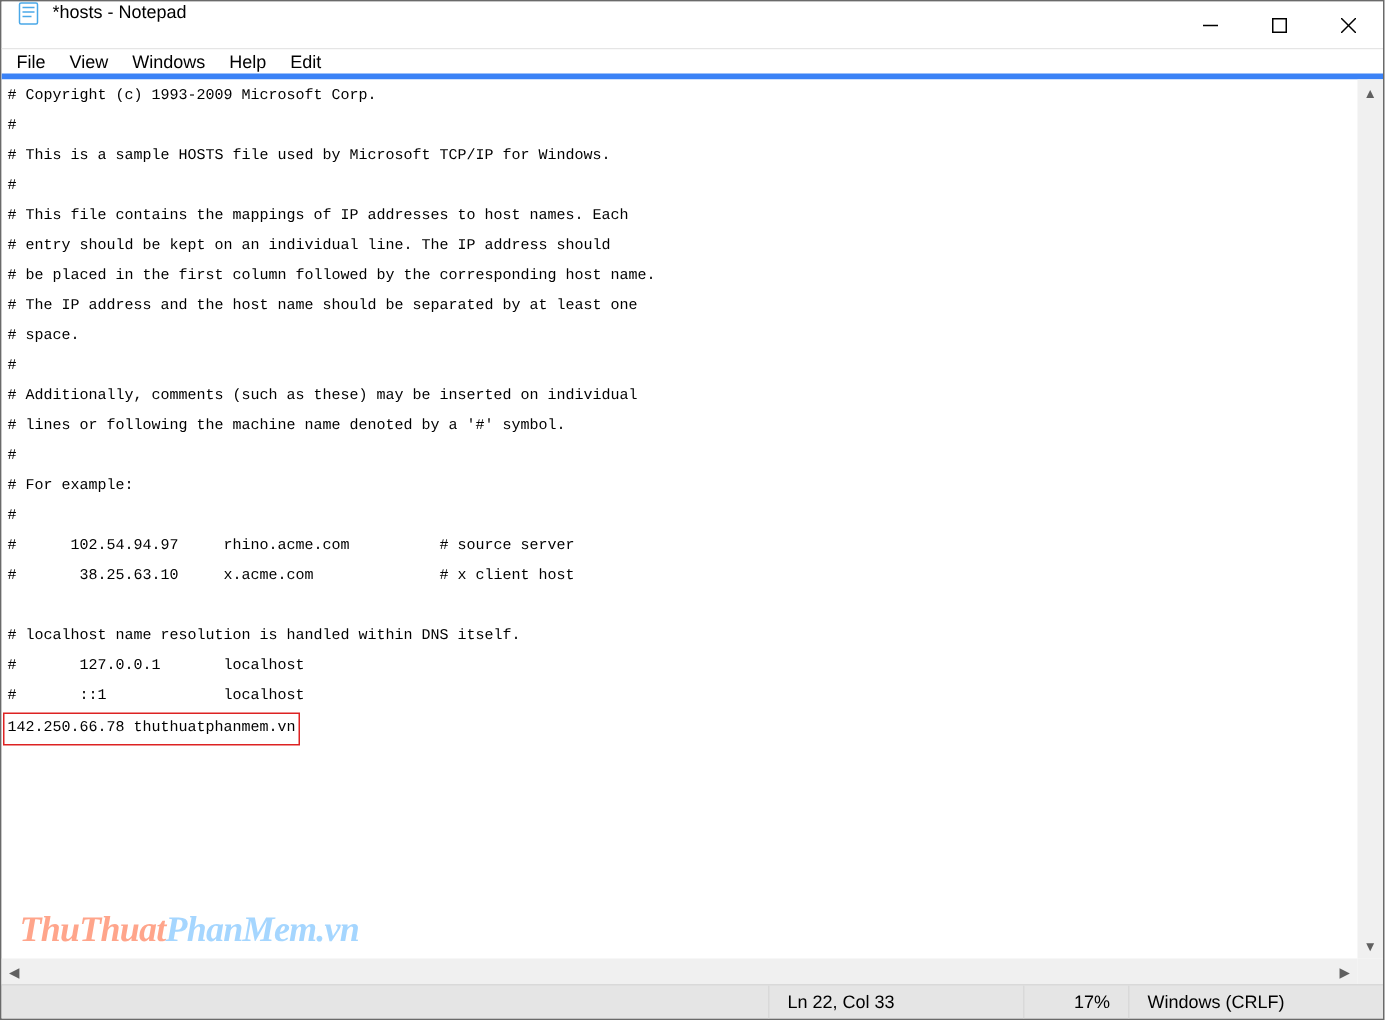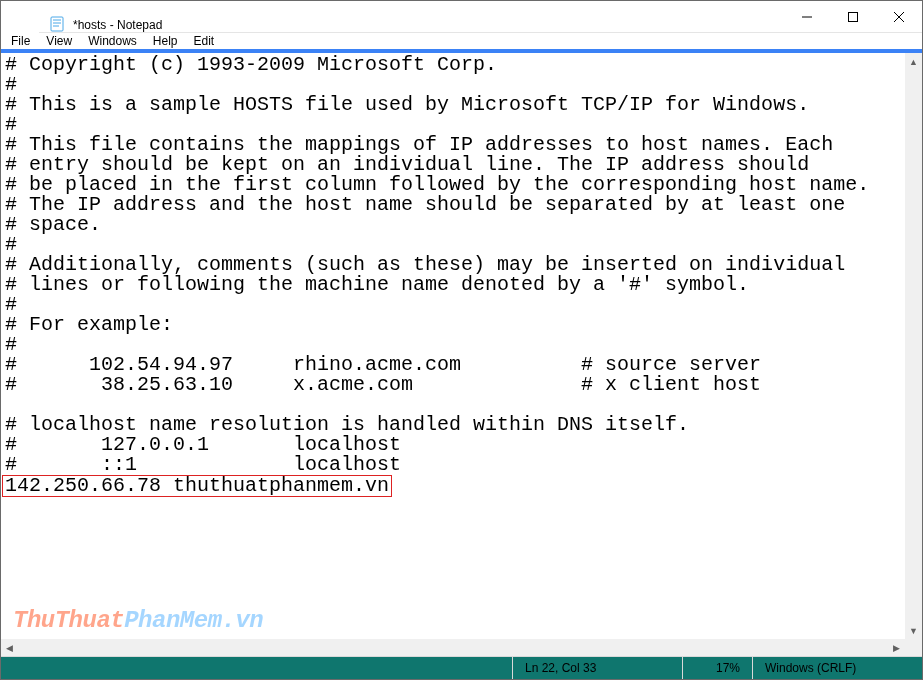--- a/index.html
+++ b/index.html
@@ -11,23 +11,22 @@
     height: 680px;
     overflow: hidden;
     border: 1px solid #6a6a6a;
     position: relative;
   }
   
   .titlebar {
     height: 32px;
     background: #ffffff;
     display: flex;
-    align-items: flex-end;
+    align-items: flex-start;
     border-bottom: 1px solid #e5e5e5;
-    margin-left: 38px;
   }
   .titlebar .app-icon {
     width: 16px; height: 16px;
     margin: 0 8px 0 10px;
     display: inline-flex;
   }
   .titlebar .title {
     flex: 1;
     font-size: 12px;
     color: #000;
@@ -57,21 +56,21 @@
   .editor-wrap {
     position: relative;
     height: calc(100% - 32px - 20px - 23px);
     background: #fff;
   }
   .editor {
     position: absolute;
     top: 0; left: 0; right: 17px; bottom: 17px;
     padding: 2px 4px;
     font-family: Consolas, "Courier New", monospace;
-    font-size: 20px;
+    font-size: 10px;
     line-height: 20px;
     white-space: pre;
     overflow: hidden;
     color: #000;
   }
   .highlight-box {
     border: 1px solid #d22;
     display: inline-block;
     padding: 0 2px;
     margin-left: -3px;
@@ -99,41 +98,41 @@
   .hscroll .track { flex: 1; }
   .scroll-corner {
     position: absolute; right: 0; bottom: 0; width: 17px; height: 17px;
     background: #f0f0f0;
   }
   
   .statusbar {
     position: absolute;
     left: 0; right: 0; bottom: 0;
     height: 23px;
-    background: #0f766e;
+    background: #e5e5e5;
     border-top: 1px solid #d9d9d9;
     display: flex;
     align-items: stretch;
     font-size: 12px;
     color: #000;
   }
   .status-cell {
     border-left: 1px solid #d9d9d9;
     padding: 0 12px;
     display: flex;
     align-items: center;
   }
   .status-spacer { flex: 1; }
   .status-cell.first { border-left: none; }
   
   .watermark {
     position: absolute;
     left: 12px;
     bottom: 22px;
-    font-family: Liberation Mono, monospace;
+    font-family: Liberation Serif, serif;
     font-size: 24px;
     font-weight: 800;
     font-style: italic;
     opacity: 0.45;
     letter-spacing: -0.5px;
     pointer-events: none;
   }
   .wm-a { color: #ff3a00; }
   .wm-b { color: #3aa5ff; }
 </style>

